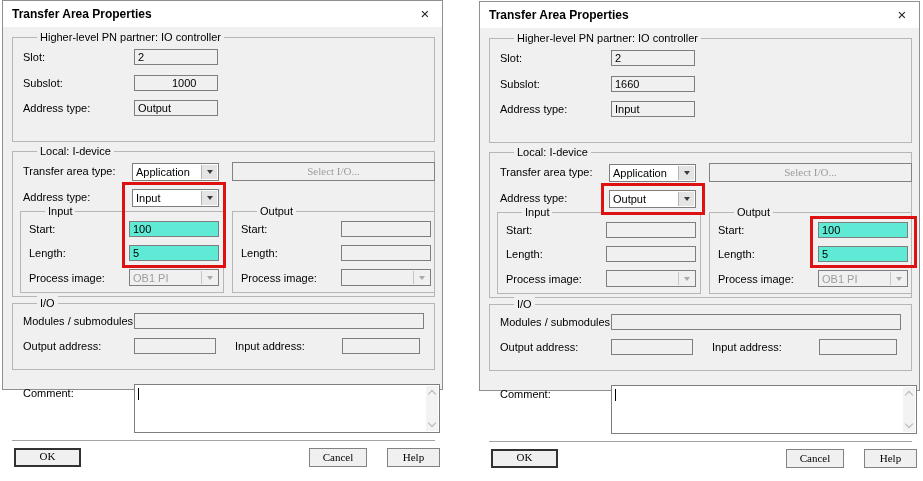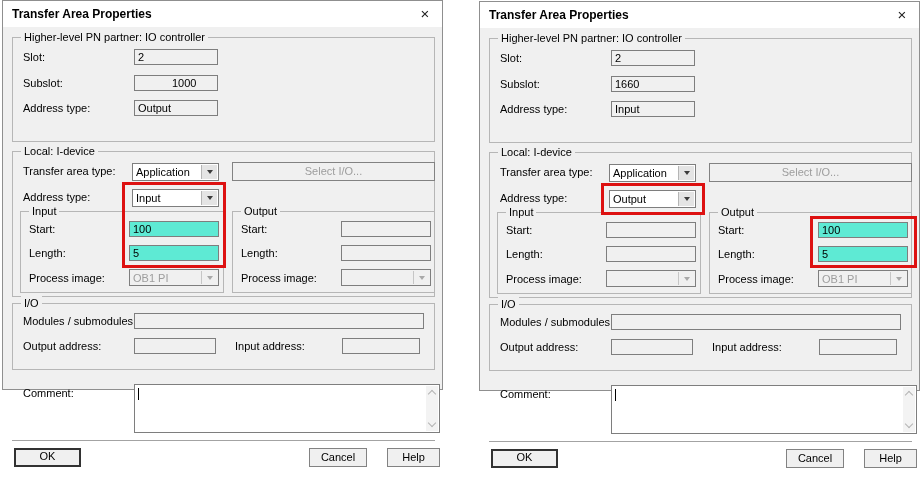--- a/index.html
+++ b/index.html
@@ -9,38 +9,38 @@
     overflow:hidden;
   }
   .dialog {
     position:absolute; width:441px; height:390px; background:#f0f0f0;
     border:1px solid #8f8f8f; box-sizing:border-box;
   }
   .titlebar { position:absolute; left:0; top:0; right:0; height:26px; background:#ffffff; }
   .title-text { position:absolute; left:9px; top:0; line-height:26px; font-size:12px; font-weight:600; white-space:nowrap; }
   .close-btn { position:absolute; top:3px; right:5px; width:24px; height:20px; text-align:center; line-height:20px; font-size:15px; color:#222; cursor:default; }
   .groupbox { position:absolute; border:1px solid #b6b6b6; box-sizing:border-box; }
-  .gb-label { position:absolute; top:-8px; left:8px; background:#f0f0f0; padding:0 3px; line-height:14px; white-space:nowrap; }
+  .gb-label { position:absolute; top:-8px; left:24px; background:#f0f0f0; padding:0 3px; line-height:14px; white-space:nowrap; }
   .lbl { position:absolute; white-space:nowrap; line-height:13px; }
   .field {
     position:absolute; box-sizing:border-box; background:#5eead4;
     border:1px solid #7e7e7e; padding:1px 3px; line-height:12px; overflow:hidden; white-space:nowrap;
   }
   .field.dis { background:#f0f0f0; }
   .combo { position:absolute; box-sizing:border-box; background:#ffffff; border:1px solid #7e7e7e; }
   .cb-text { position:absolute; left:3px; top:2px; line-height:12px; white-space:nowrap; }
   .cb-btn { position:absolute; right:1px; top:1px; bottom:1px; width:15px; background:#e4e4e4; border-left:1px solid #b5b5b5; }
   .tri { position:absolute; left:50%; top:50%; margin:-2px 0 0 -3px; width:0; height:0;
          border-left:3px solid transparent; border-right:3px solid transparent; border-top:4px solid #3c3c3c; }
   .combo.dis { background:#f0f0f0; color:#9d9d9d; }
   .combo.dis .cb-btn { background:#f0f0f0; border-left:1px solid #c6c6c6; }
   .combo.dis .tri { border-top-color:#a9a9a9; }
   .btn {
     position:absolute; box-sizing:border-box; background:#f0f0f0; border:1px solid #828282;
-    text-align:center; line-height:16px; cursor:default;
+    text-align:center; line-height:16px; cursor:default;font-family:Liberation Serif, serif;
   }
   .btn.default { border:2px solid #323232; line-height:13px; }
   .btn.dis { color:#9d9d9d; }
   .sep { position:absolute; height:0; border-top:1px solid #a3a3a3; border-bottom:1px solid #ffffff; }
   .comment-box { position:absolute; box-sizing:border-box; background:#ffffff; border:1px solid #7e7e7e; }
   .cmt-text { position:absolute; left:4px; top:2px; line-height:13px; }
   .caret { position:absolute; left:3px; top:3px; width:1px; height:12px; background:#000; }
   .vscroll { position:absolute; top:1px; right:1px; bottom:1px; width:12px; background:#f3f3f3; }
   .chev { position:absolute; left:3px; width:5px; height:5px; border:solid #b4b4b4; border-width:1px 0 0 1px; }
   .chev.up { top:5px; transform:rotate(45deg); }

